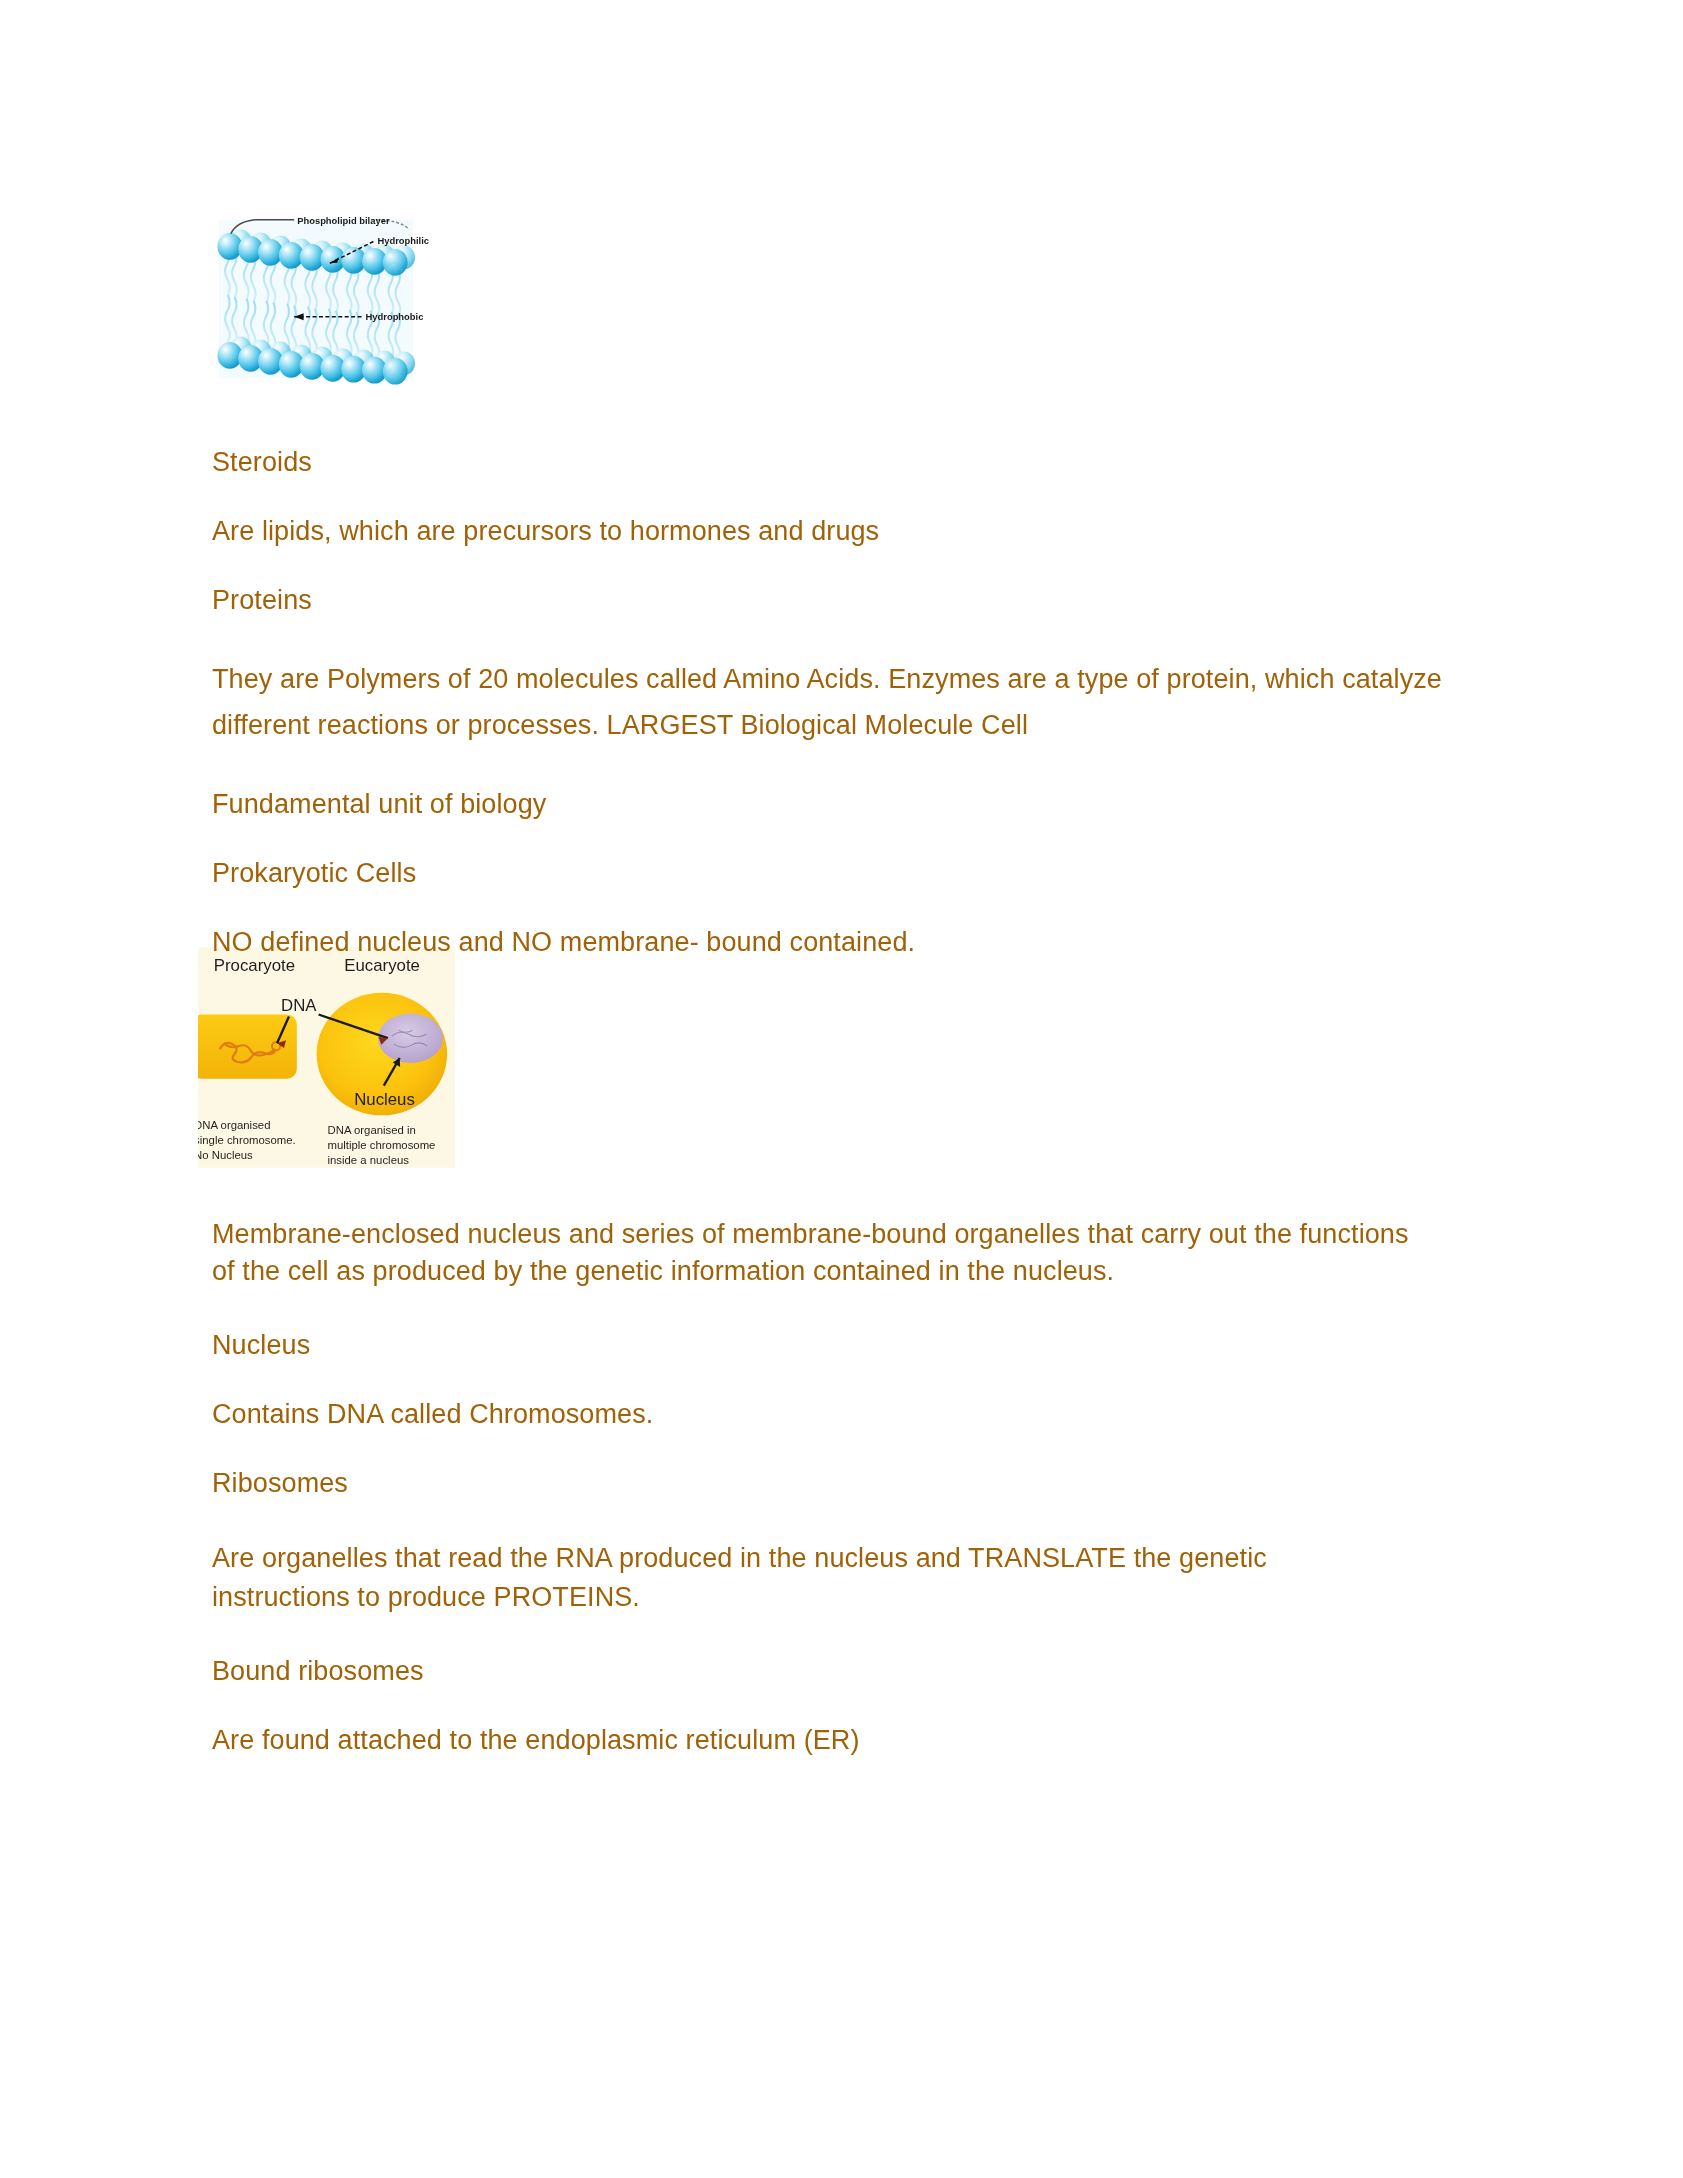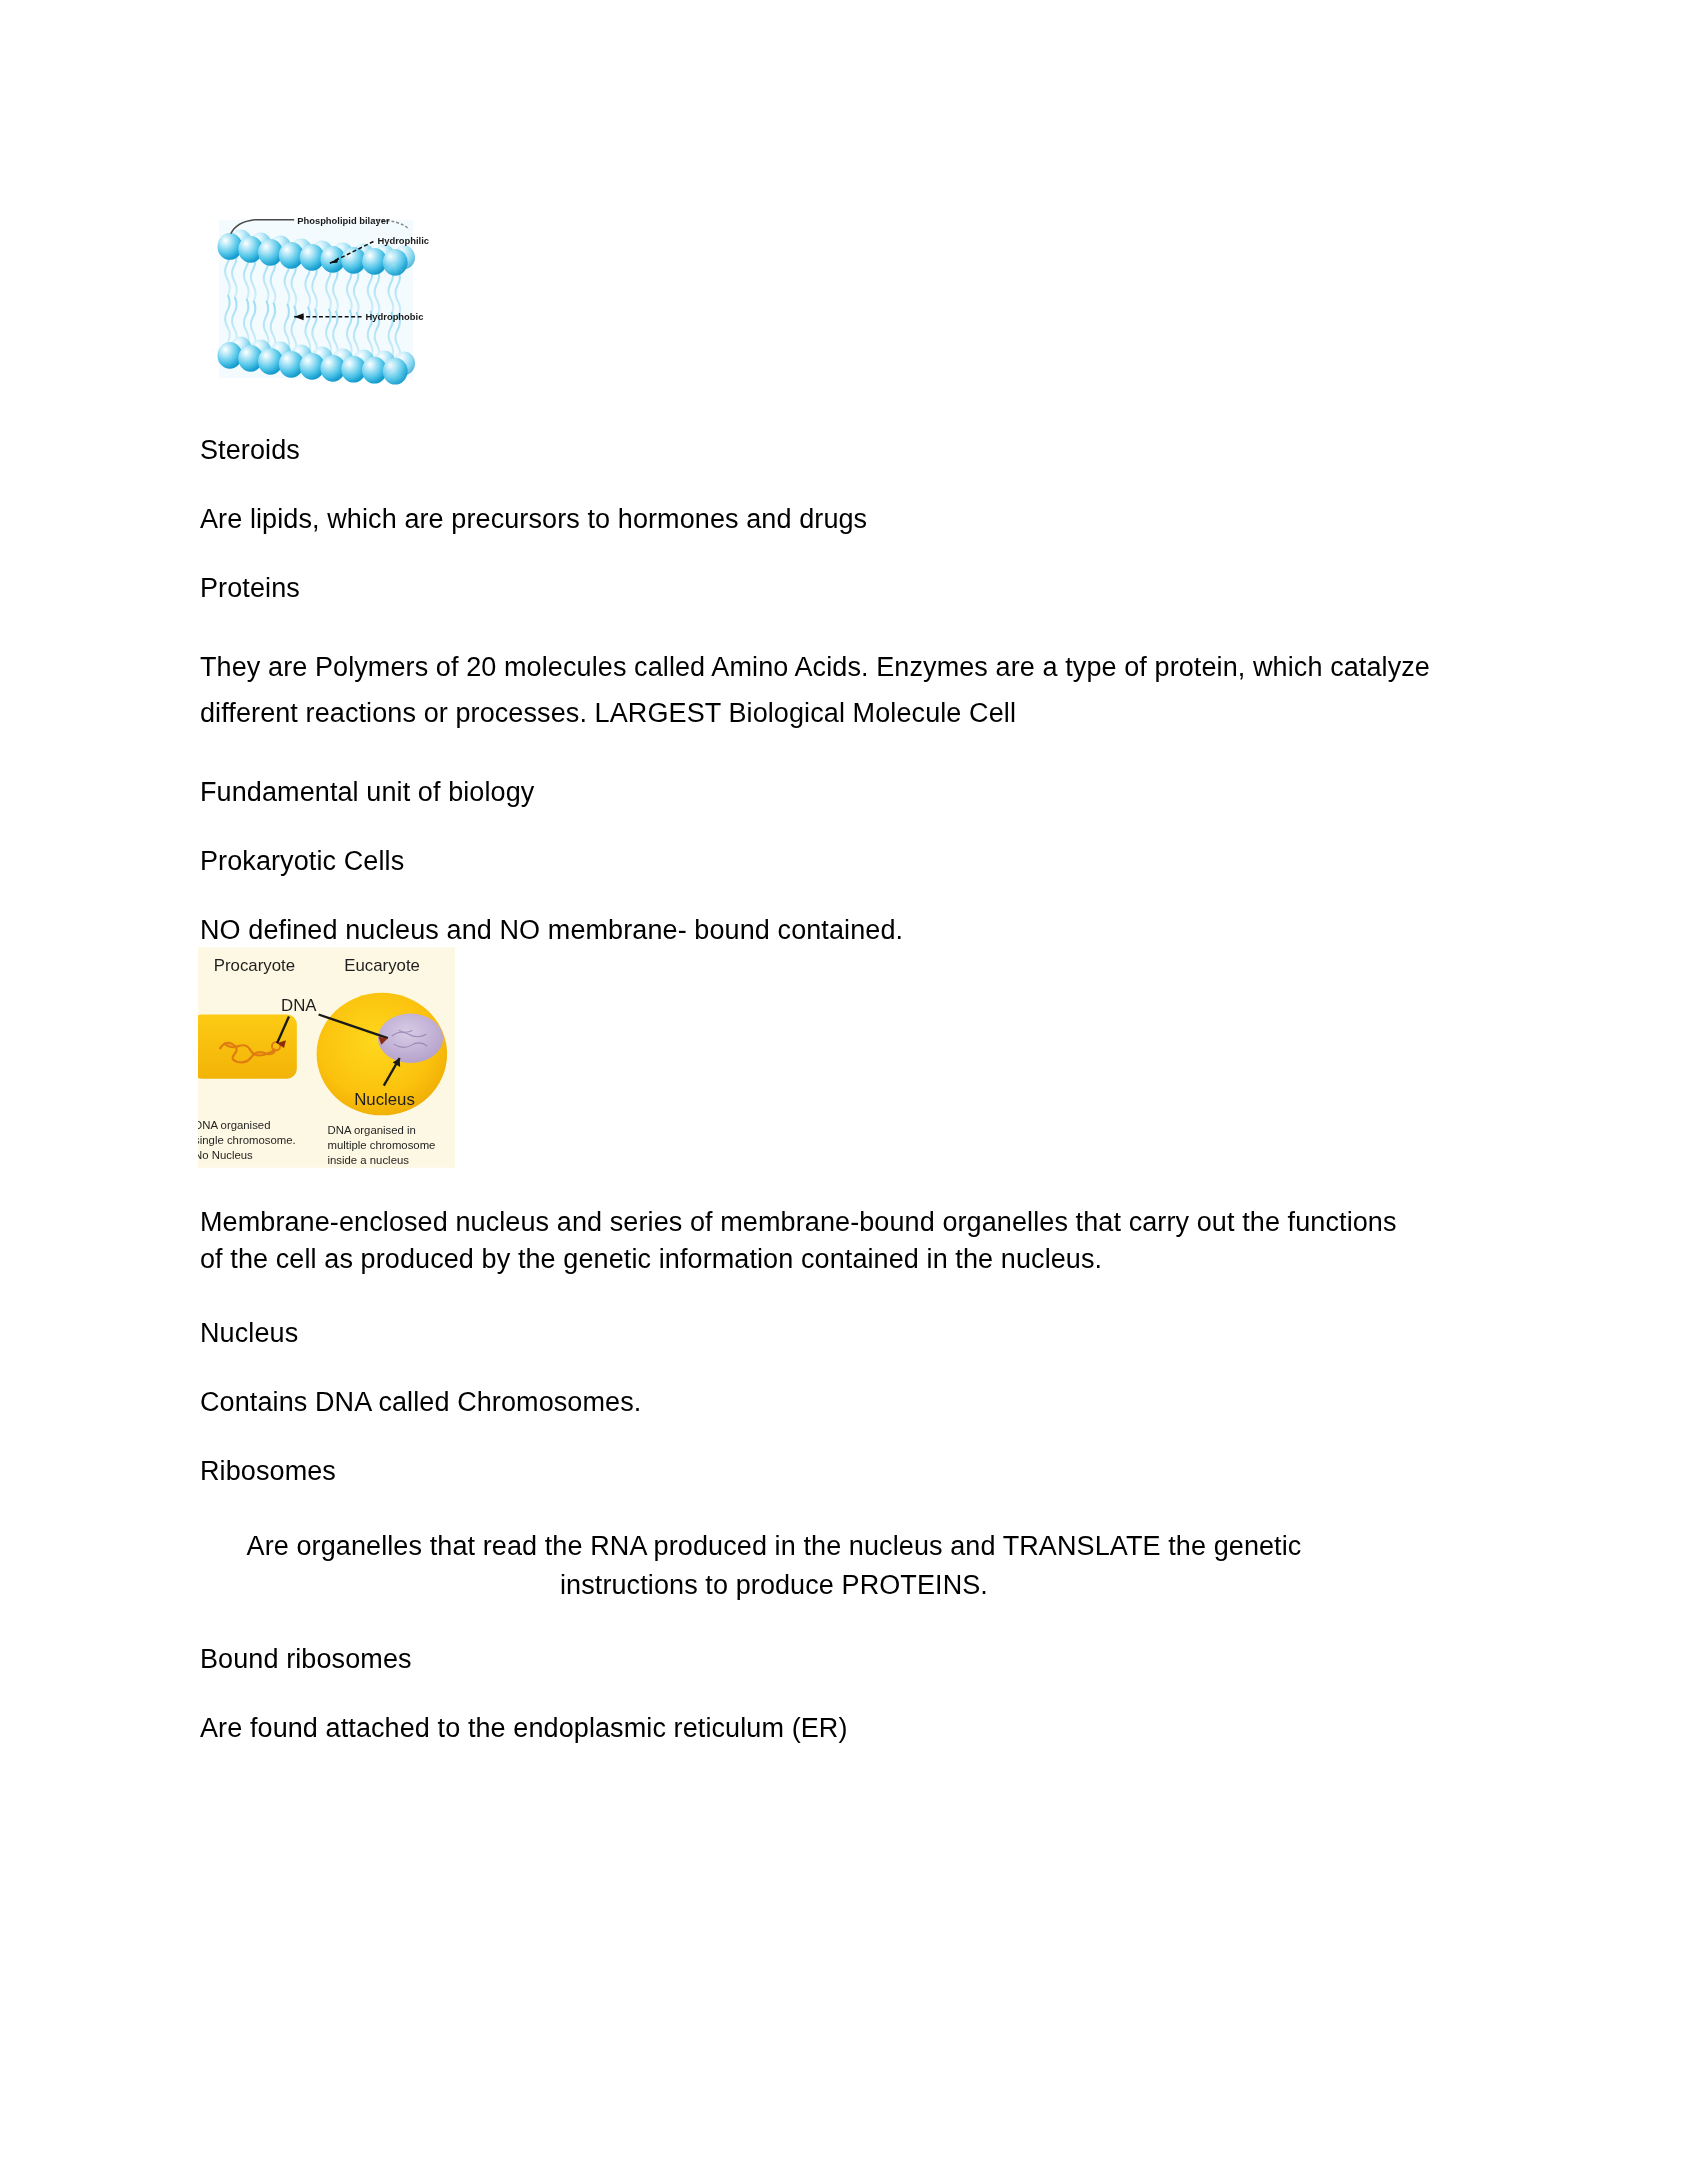--- a/index.html
+++ b/index.html
@@ -26,36 +26,35 @@
     position: absolute;
     left: 196px;
     top: 0;
     width: 1255px;
   }
 
   
   .para {
     font-size: 27px;
     line-height: 1.0;
-    color: #000000;
+    color: #a16207;
     letter-spacing: 0.1px;
-    margin: 4px;
+    margin: 16px;
     font-weight: 400;
   }
   .spaced {
     margin-bottom: 42px;
   }
   .tight {
     line-height: 1.38;
     margin-bottom: 42px;
   }
   .tight-2 {
     line-height: 1.42;
     margin-bottom: 42px;
-    text-align: center;
   }
 
   
   .fig-bilayer-wrap {
     position: absolute;
     left: 203px;
     top: 190px;
     width: 226px;
     height: 205px;
   }

